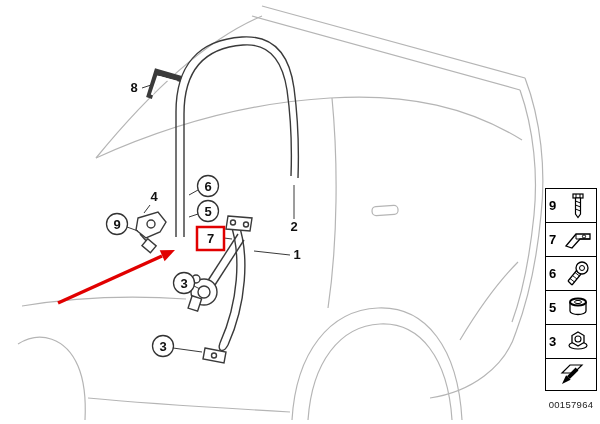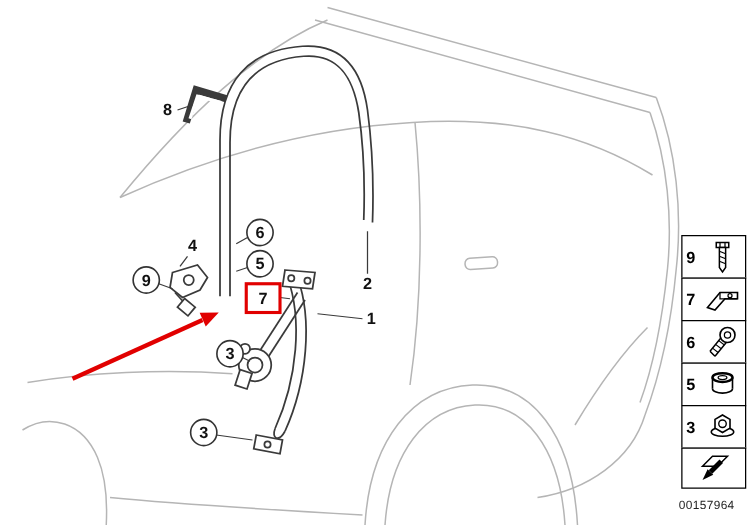--- a/index.html
+++ b/index.html
@@ -12,21 +12,21 @@
   .partfill{stroke:#3a3a3a;stroke-width:1.4;fill:#fff;}
   .leader{stroke:#3a3a3a;stroke-width:1;fill:none;}
   .callout-circle{fill:#fff;stroke:#333;stroke-width:1.3;}
   .sidebar{position:absolute;left:545px;top:188px;width:52px;}
   .legend-item{position:relative;box-sizing:border-box;width:52px;height:35px;border:1px solid #000;
     background:#fff;margin-top:-1px;display:flex;align-items:center;padding:0 3px;}
   .legend-item:first-child{margin-top:0;}
   .legend-num{font-size:13px;font-weight:bold;color:#000;width:12px;}
   .legend-icon{margin-left:auto;width:30px;height:30px;}
   .arrow-box{height:33px;justify-content:center;}
-  .part-number{position:absolute;left:543px;top:399px;width:56px;
+  .part-number{position:absolute;left:543px;top:399px;width:56px;text-align:center;
     font-size:9.5px;color:#222;letter-spacing:0.3px;}
 </style>
 </head>
 <body>
 
 <div class="stage">
 
   <svg class="diagram-svg" viewBox="0 0 600 424">
 
     <g>

